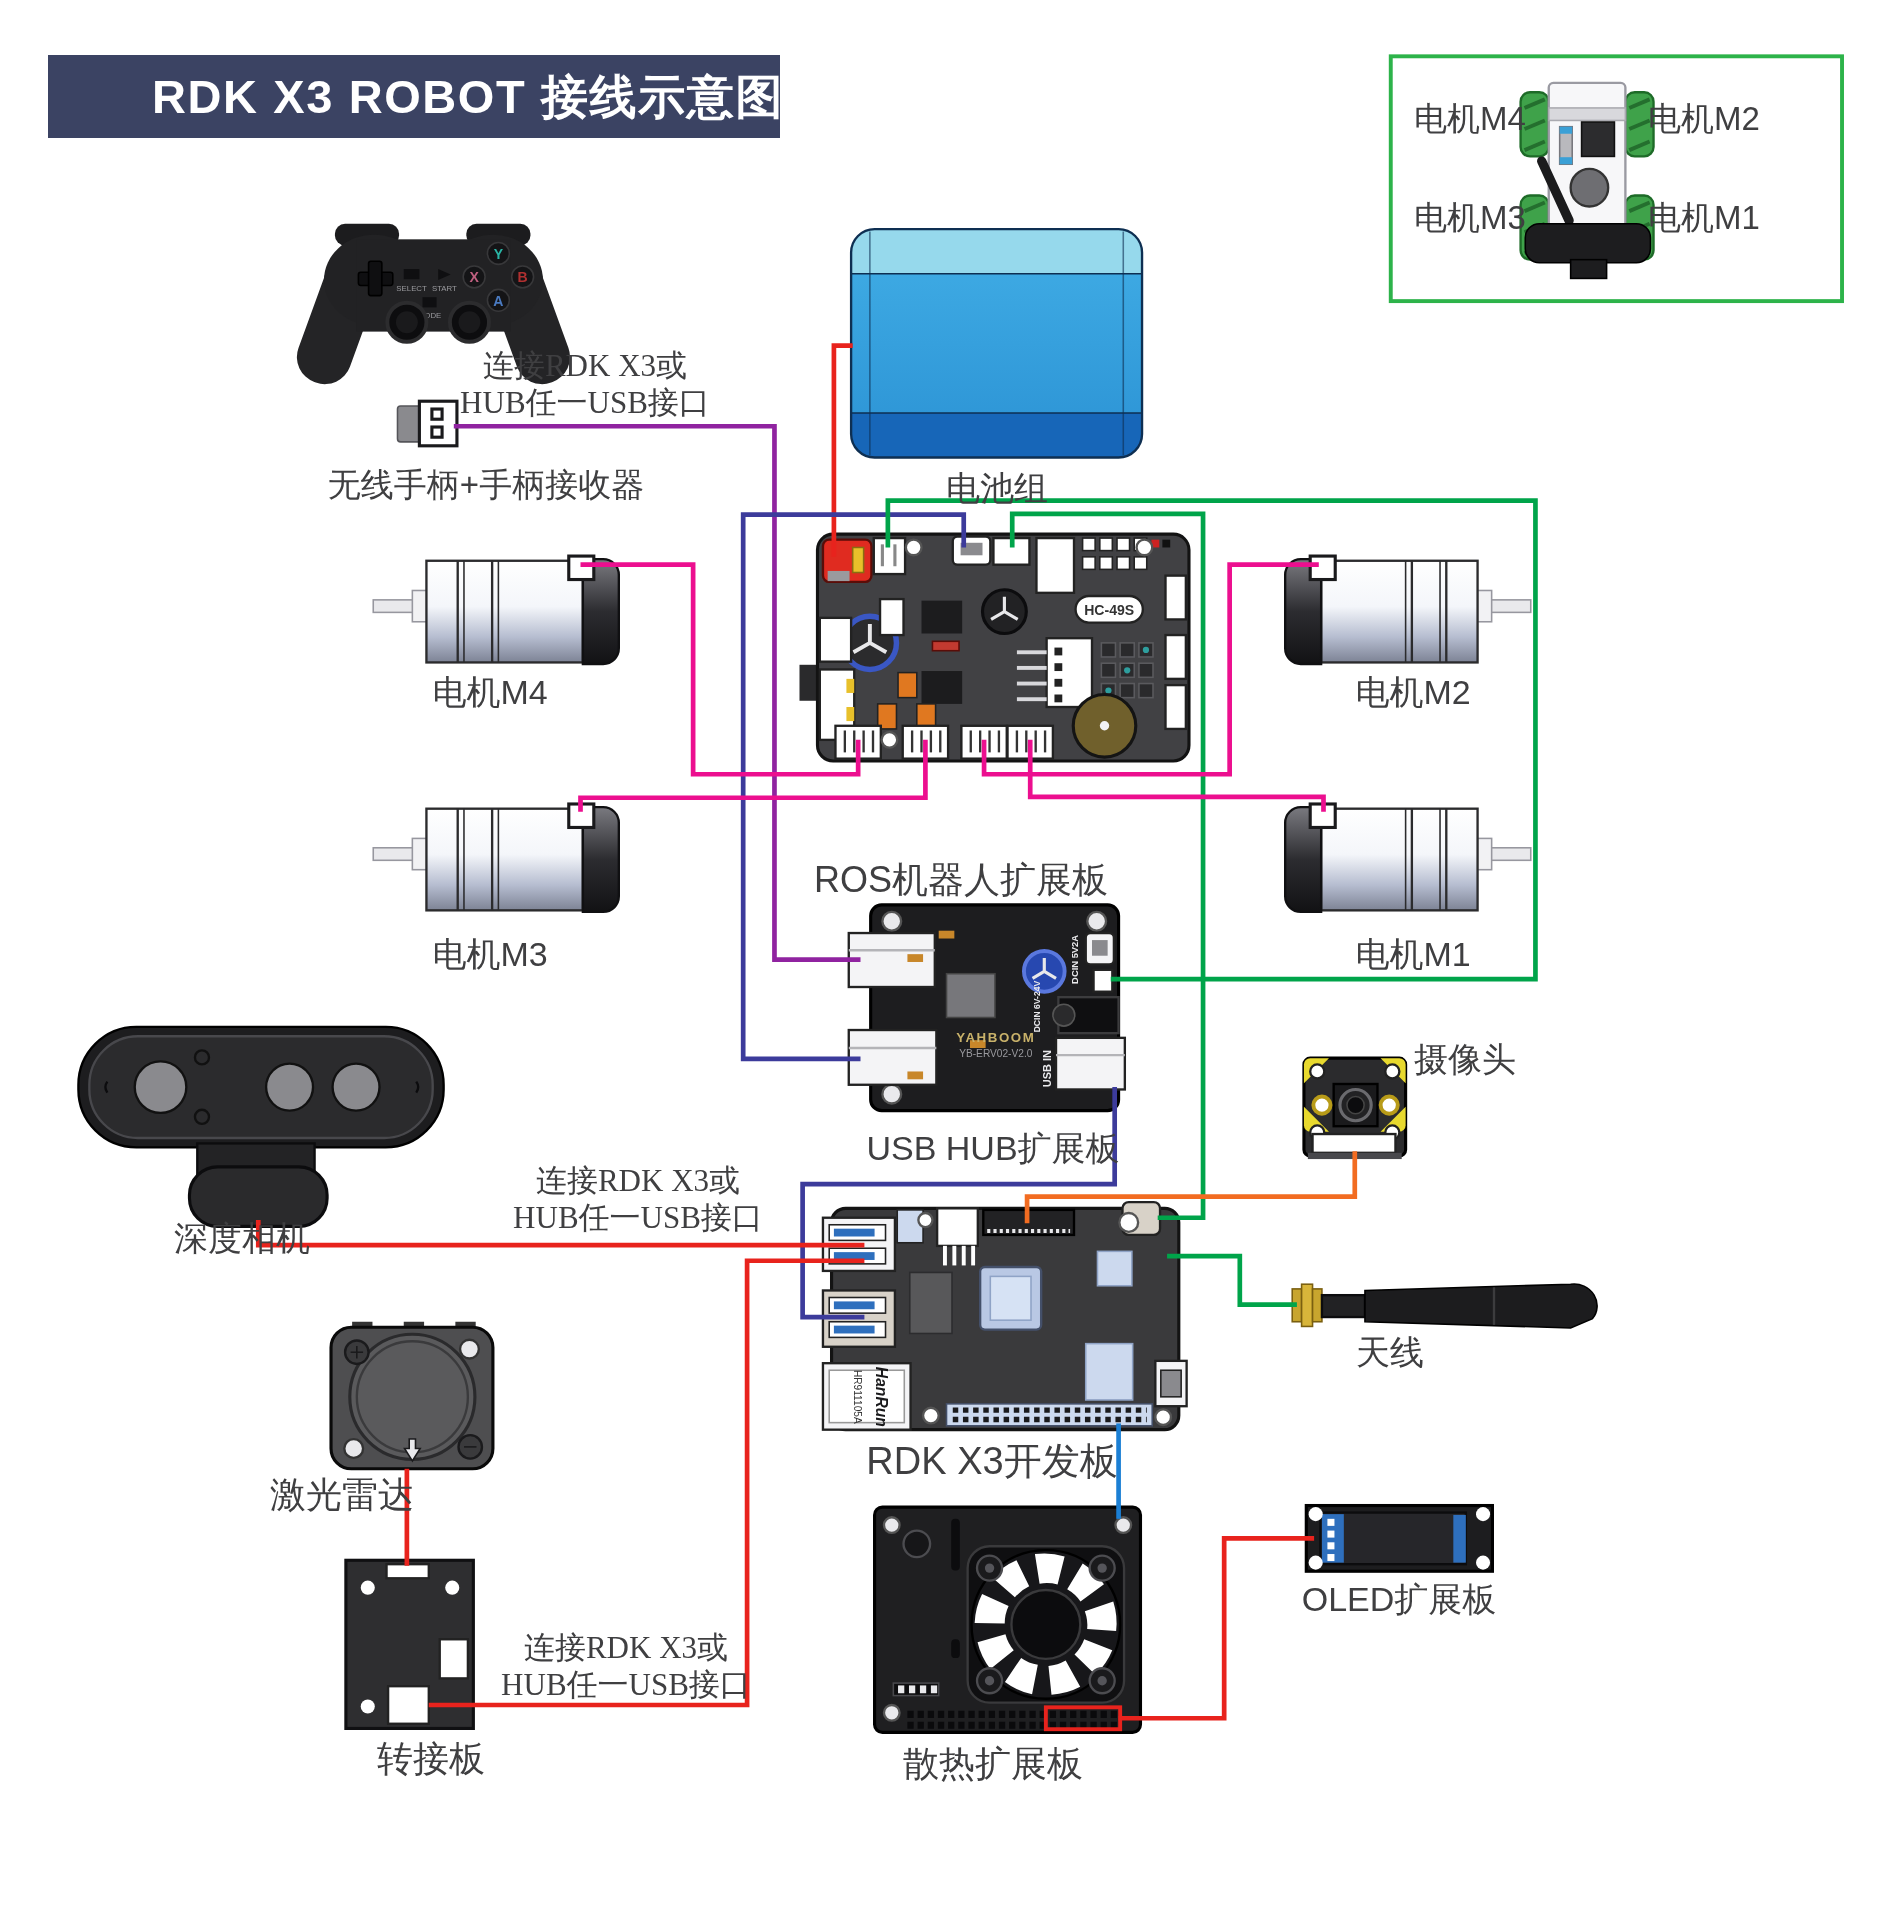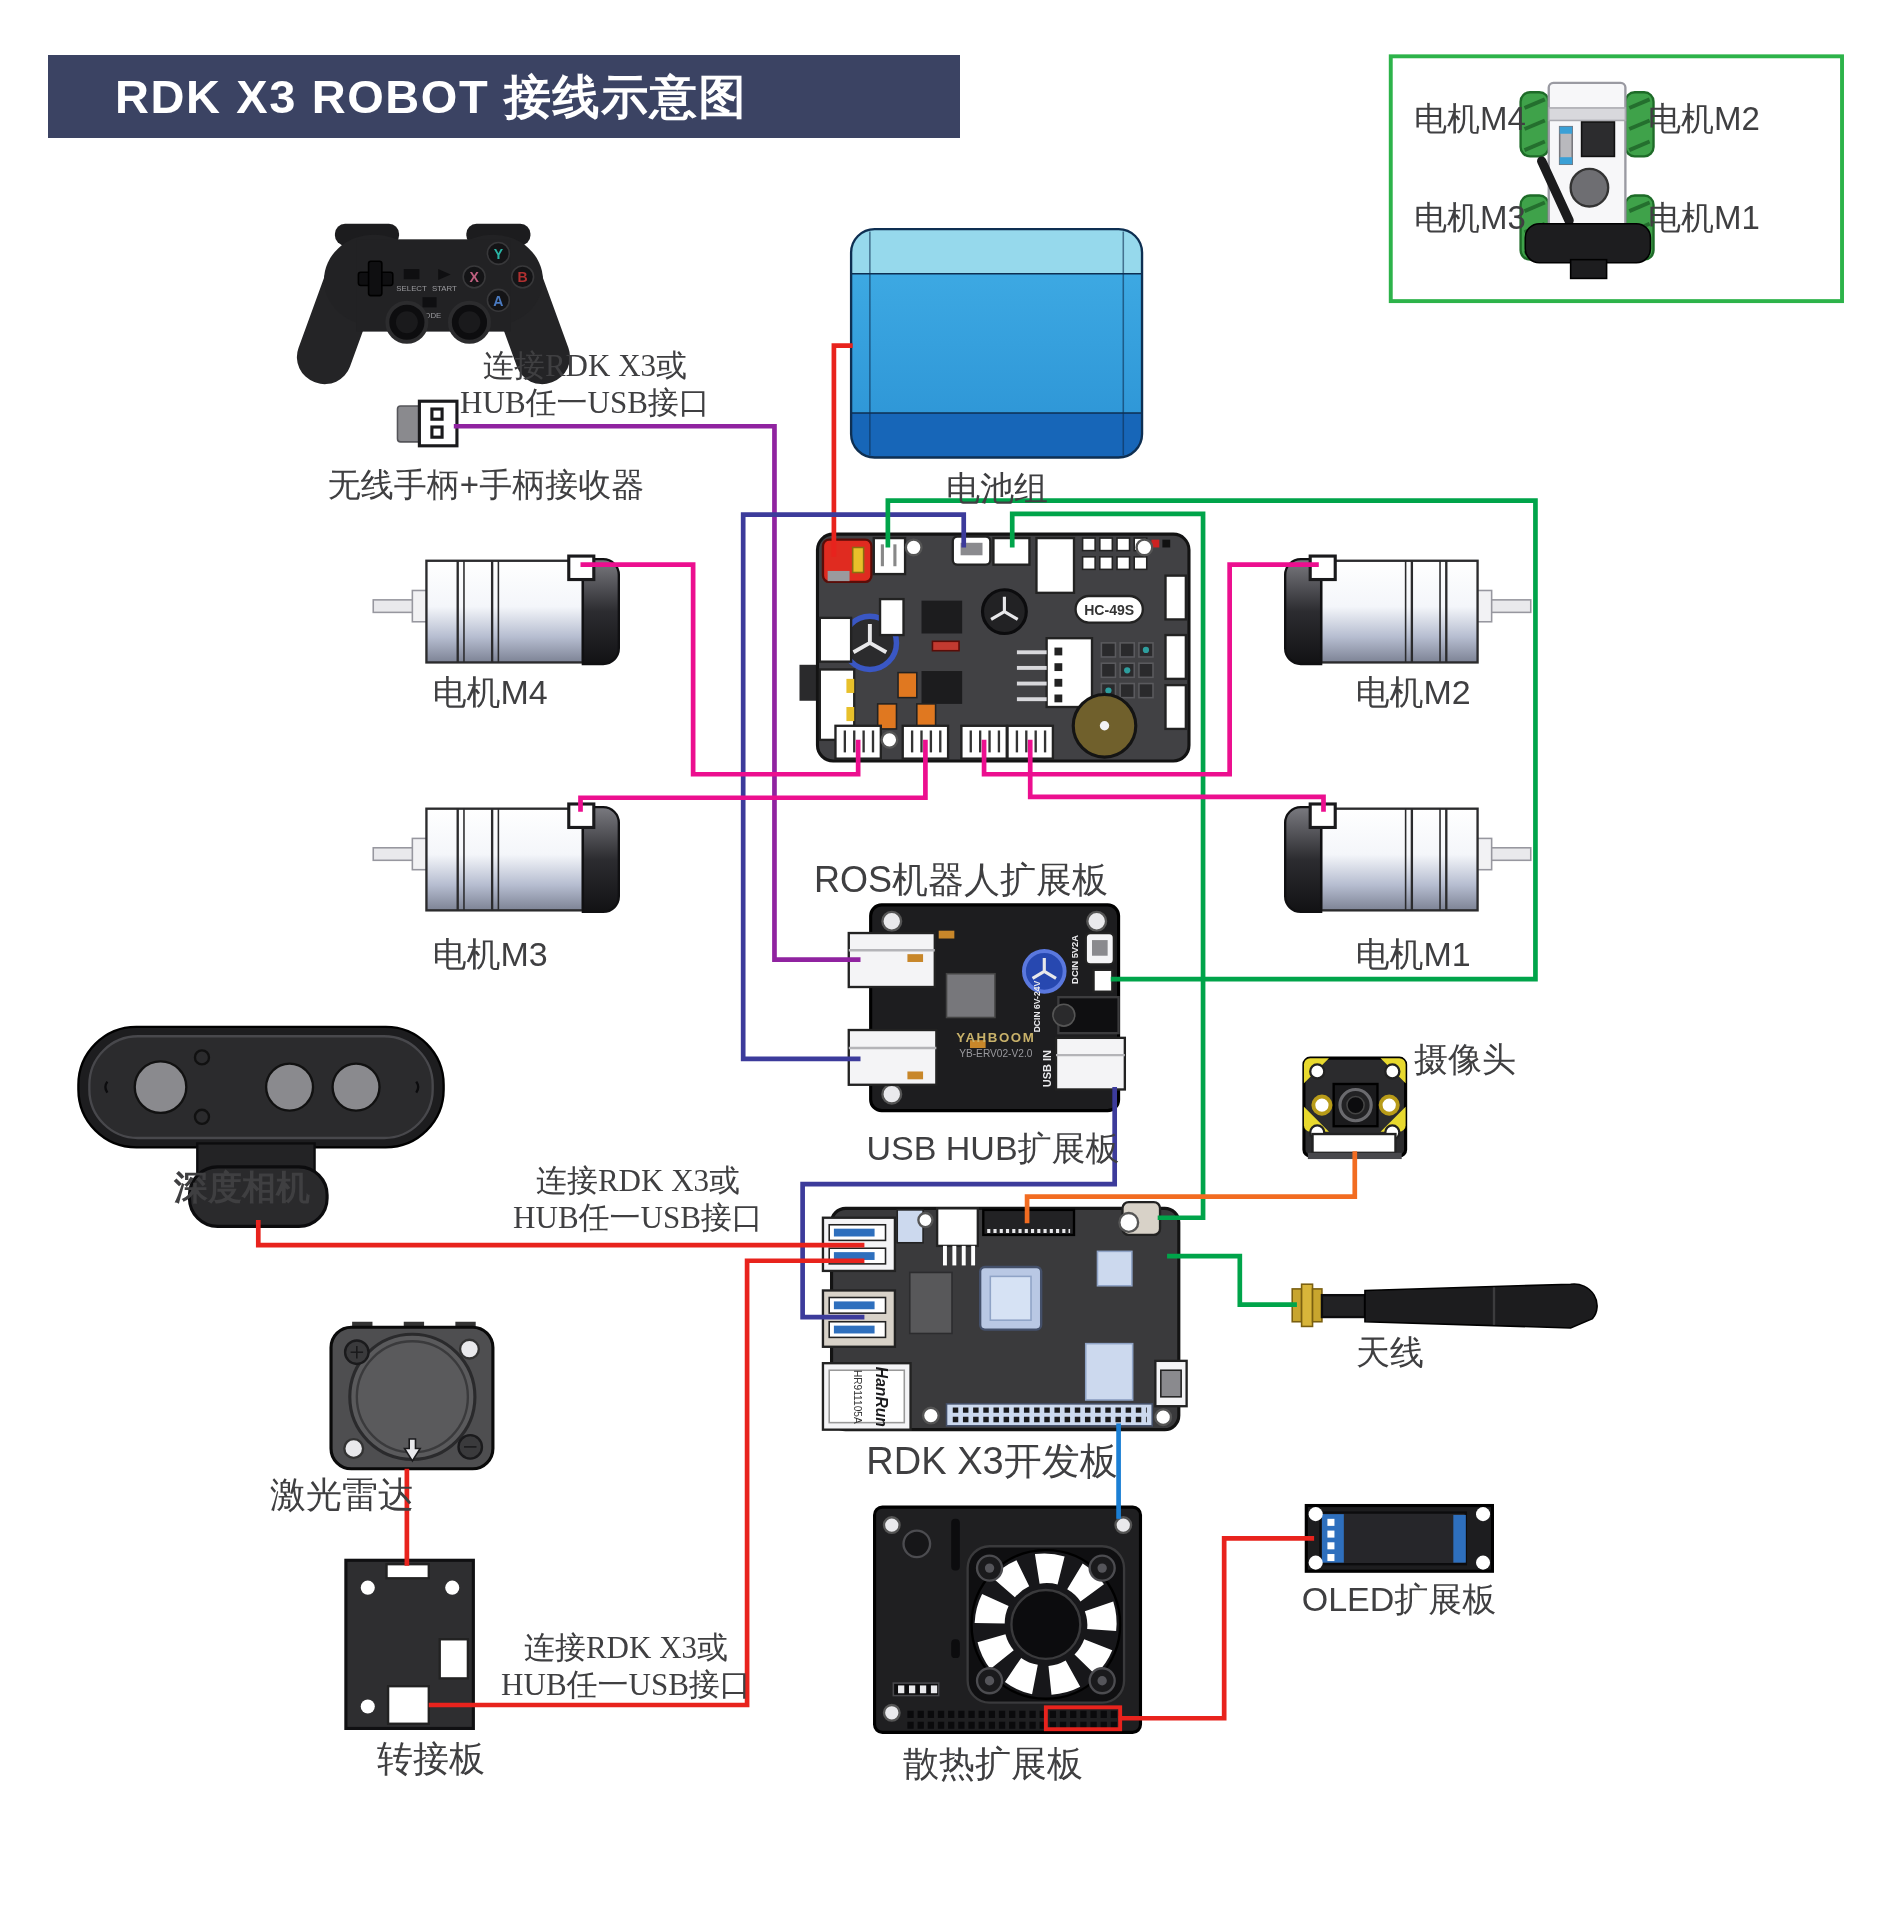--- a/index.html
+++ b/index.html
@@ -2,23 +2,23 @@
 <html style="font-size:12.5px"><head>
 <meta charset="utf-8">
 <style>
   html,body{margin:0;padding:0;background:#ffffff;}
   .canvas{
     position:relative;width:1904px;height:1931px;background:#ffffff;
     font-family:"Liberation Sans",sans-serif;overflow:hidden;
   }
   svg.layer{position:absolute;left:0;top:0;}
   .titlebar{
-    position:absolute;left:48px;top:55px;width:912px;height:83px;
+    position:absolute;left:48px;top:55px;width:732px;height:83px;
     background:#3b4363;color:#ffffff;font-size:47px;font-weight:bold;
-    line-height:83px;padding-left:67px;box-sizing:border-box;letter-spacing:1.6px;
+    line-height:83px;padding-left:104px;box-sizing:border-box;letter-spacing:1.6px;
     white-space:nowrap;
   }
   .lbl{
     position:absolute;color:#3f3f41;font-size:34px;white-space:nowrap;
     transform:translateX(-50%);
   }
   .lbl.big{font-size:38px;}
   .lbl.mid{font-size:36px;}
   .legend-lbl{
     position:absolute;color:#3f3f41;font-size:33px;white-space:nowrap;
@@ -514,21 +514,21 @@
 
 <div class="lbl" style="left:446px;top:463px;font-size:33px;margin-left:40px;">无线手柄+手柄接收器</div>
 <div class="lbl" style="left:997px;top:466px;text-align:center;">电池组</div>
 <div class="lbl mid" style="left:961px;top:856px;">ROS机器人扩展板</div>
 <div class="lbl" style="left:490px;top:670px;">电机M4</div>
 <div class="lbl" style="left:490px;top:932px;">电机M3</div>
 <div class="lbl" style="left:1413px;top:670px;">电机M2</div>
 <div class="lbl" style="left:1413px;top:932px;">电机M1</div>
 <div class="lbl" style="left:993px;top:1126px;">USB HUB扩展板</div>
 <div class="lbl" style="left:1465px;top:1037px;">摄像头</div>
-<div class="lbl" style="left:242px;top:1165px;font-weight:bold;">深度相机</div>
+<div class="lbl" style="left:242px;top:1216px;">深度相机</div>
 <div class="lbl" style="left:1390px;top:1330px;">天线</div>
 <div class="lbl big" style="left:992px;top:1436px;">RDK X3开发板</div>
 <div class="lbl mid" style="left:342px;top:1471px;">激光雷达</div>
 <div class="lbl" style="left:1399px;top:1577px;">OLED扩展板</div>
 <div class="lbl mid" style="left:395px;top:1735px;margin-left:36px;">转接板</div>
 <div class="lbl mid" style="left:993px;top:1740px;">散热扩展板</div>
 
 </div>
 
 

